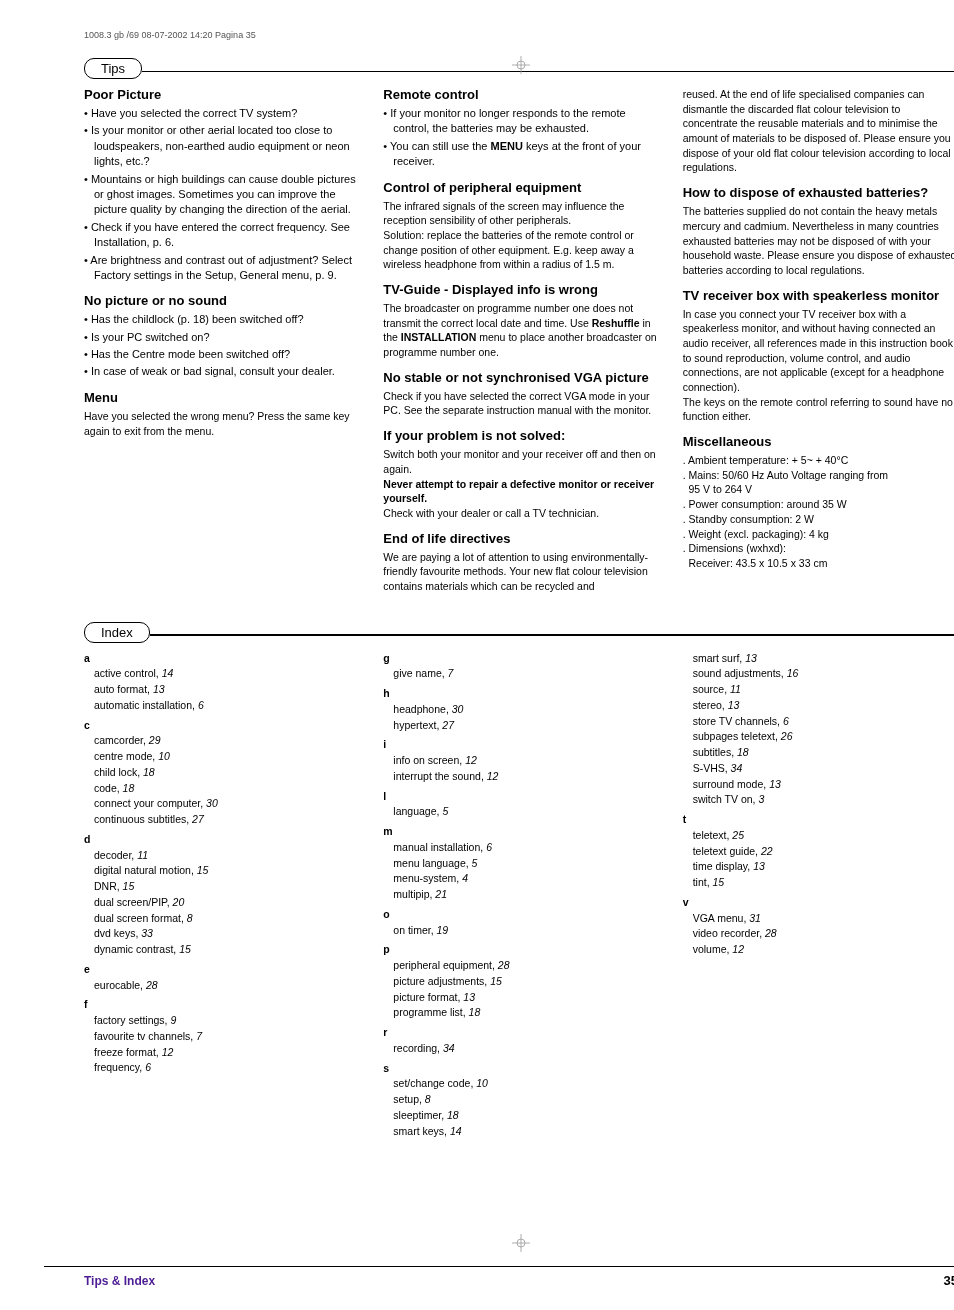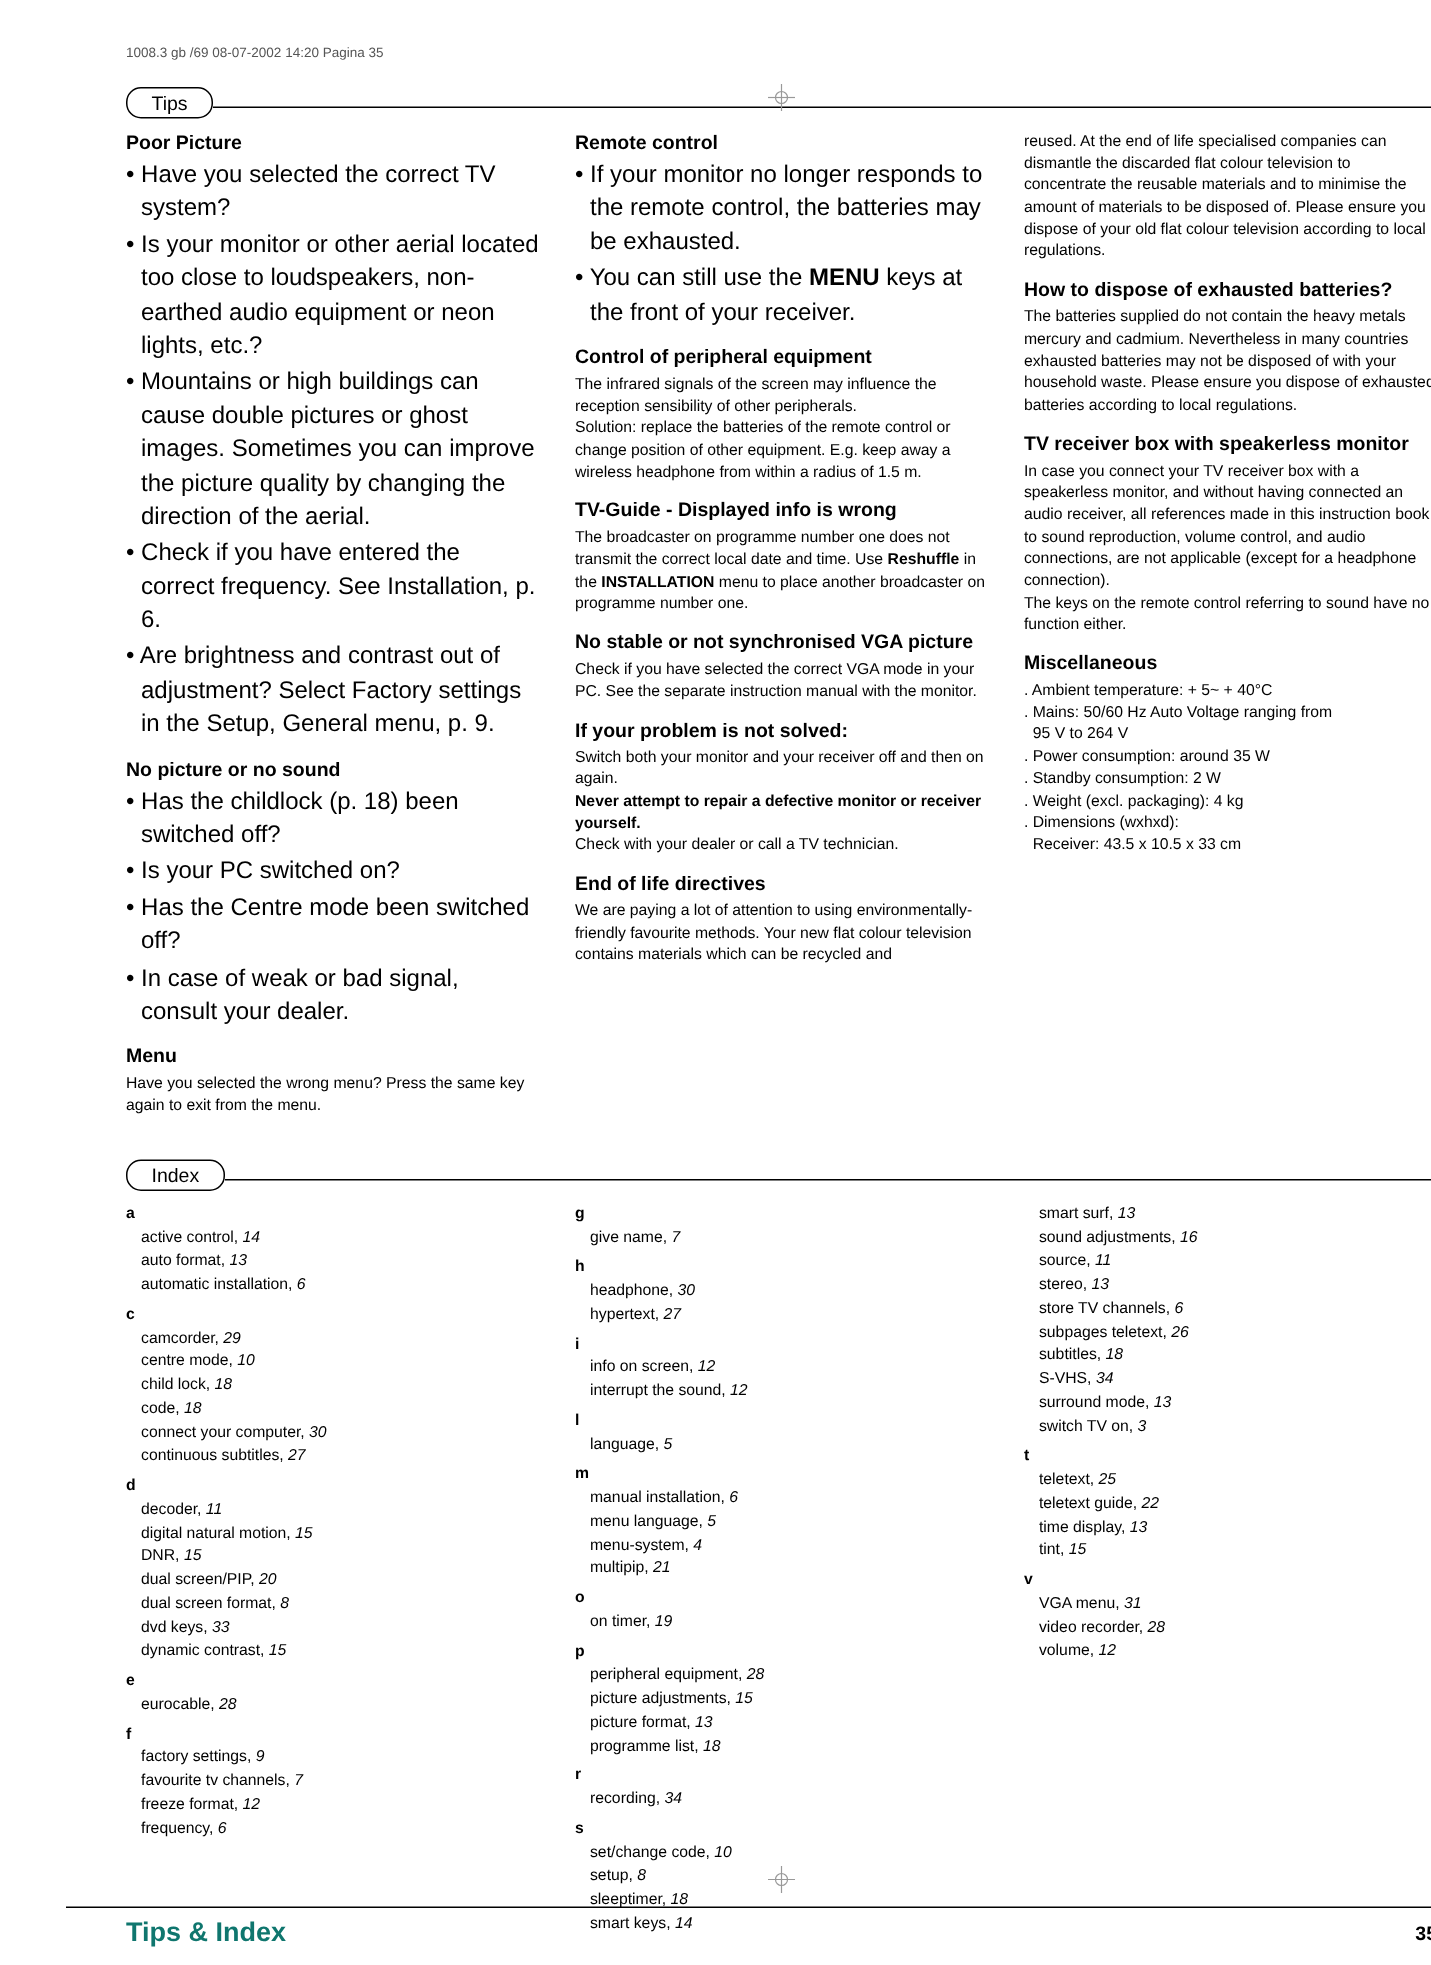--- a/index.html
+++ b/index.html
@@ -52,21 +52,21 @@
     }
     ul.tip-list {
       list-style: none;
       padding: 0;
       margin: 0 0 4px 0;
     }
     ul.tip-list li {
       padding-left: 10px;
       text-indent: -10px;
       margin-bottom: 2px;
-      font-size: 16px;
+      font-size: 11px;
       line-height: 1.4;
     }
     ul.tip-list li::before {
       content: "• ";
     }
     .tip-para {
       font-size: 10.5px;
       line-height: 1.4;
       margin-bottom: 4px;
     }
@@ -99,23 +99,23 @@
       left: 0;
       right: 0;
       display: flex;
       justify-content: space-between;
       align-items: center;
       padding: 0 40px;
       border-top: 1px solid #000;
       padding-top: 6px;
     }
     .footer-left {
-      font-size: 18px;
+      font-size: 12px;
       font-weight: bold;
-      color: #0f766e;
+      color: #4c1d95;
     }
     .footer-right {
       font-size: 13px;
       font-weight: bold;
     }
   </style>
 </head>
 <body>
 
 <div class="page">

